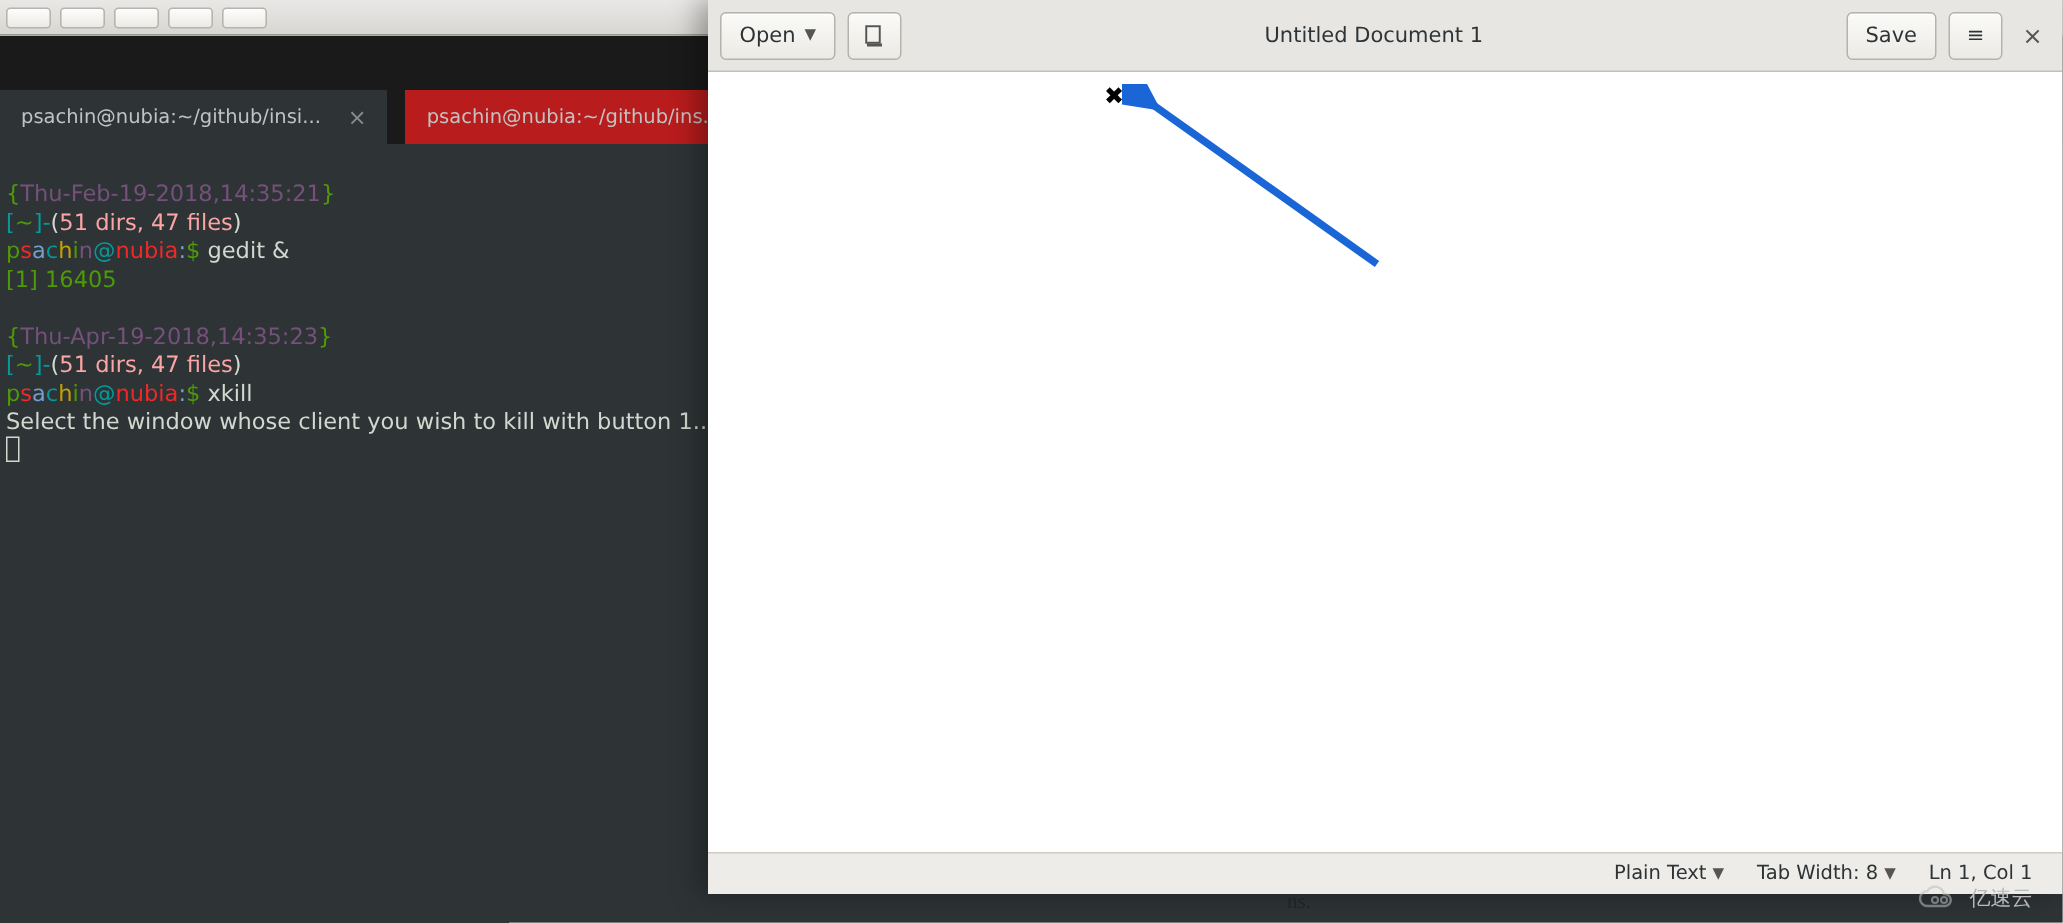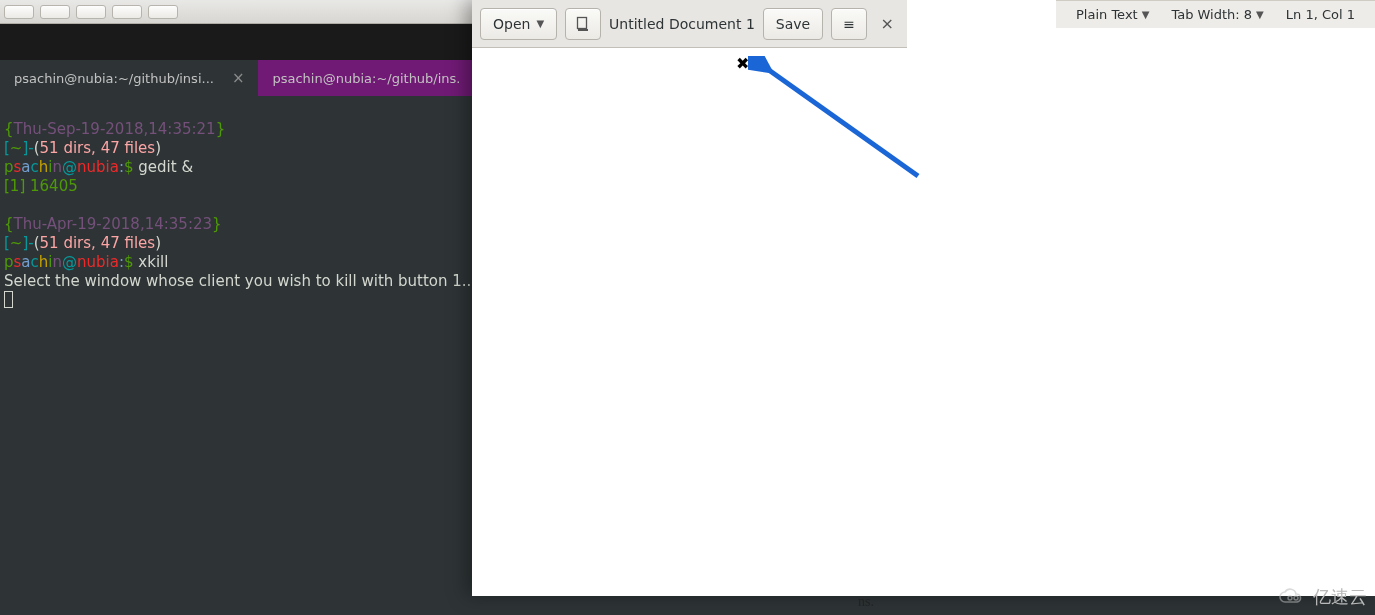--- a/index.html
+++ b/index.html
@@ -17,21 +17,21 @@
   .term-titlebar { position:absolute; top:24px; left:0; width:1375px; height:36px;
     background:#1a1a1a; color:#c8c8c8; display:flex; align-items:center;
     justify-content:center; font-size:14px; font-weight:bold; }
 
   
   .term-tabs { position:absolute; top:60px; left:0; width:1375px; height:36px;
     background:#1a1a1a; display:flex; align-items:stretch; }
   .term-tab  { display:flex; align-items:center; padding:0 14px; font-size:13px;
     color:#c2c2c2; gap:18px; min-width:230px;text-align:right; }
   .term-tab.active   { background:#2e3436; }
-  .term-tab.inactive { background:#701a75; }
+  .term-tab.inactive { background:#b91c1c;margin-left:12px; }
   .tab-close { color:#8b8b8b; font-size:15px; line-height:1; }
 
   
   .term-body { position:absolute; top:96px; left:0; width:1375px; bottom:0;
     background:#2e3436; padding:24px 4px 0 4px;
     font-family:"DejaVu Sans Mono","Consolas",monospace; font-size:15px;
     line-height:19px; white-space:pre; }
   .c-brace   { color:#4e9a06; }
   .c-date    { color:#75507b; }
   .c-br      { color:#06989a; }
@@ -49,21 +49,21 @@
   .c-host    { color:#ef2929;text-align:center; }
   .c-colon   { color:#729fcf; }
   .c-dollar  { color:#4e9a06; }
   .c-plain   { color:#d3d7cf; }
   .c-job     { color:#4e9a06; }
   .cursor    { display:inline-block; width:9px; height:17px; border:1px solid #d3d7cf; }
 
   
   .gedit { position:absolute; top:0; left:472px; width:903px; height:596px;
     background:#fff; box-shadow:-6px 0 18px rgba(0,0,0,.35);
-    display:flex; flex-direction:row; }
+    display:flex; flex-direction:column; }
   .gedit-header { height:48px; background:#e8e6e3; border-bottom:1px solid #c2bfb9;
     display:flex; align-items:center; padding:0 8px; gap:8px; }
   .hdr-btn { height:32px; border:1px solid #b6b3ac; border-radius:4px;
     background:linear-gradient(#fafaf8,#eceae5); display:flex; align-items:center;
     justify-content:center; font-size:14px; color:#2e3436; padding:0 12px; gap:6px;
     box-shadow:0 1px 0 #fff inset; cursor:pointer; }
   .hdr-btn.icon { width:36px; padding:0; }
   .hdr-title    { flex:1; text-align:center; font-weight:normal; font-size:14px;
     color:#2e3436; }
   .hdr-close    { width:24px; text-align:center; font-size:16px; color:#555;
@@ -80,22 +80,22 @@
   
   .xkill-cursor { position:absolute; top:54px; left:736px; font-size:16px;
     color:#000; z-index:50; pointer-events:none; }
   .arrow { position:absolute; top:56px; left:748px; z-index:49; pointer-events:none; }
 
   
   .stray { position:absolute; left:858px; top:594px; font-family:Georgia,serif;
     font-size:14px; color:#222; }
 
   
-  .watermark { position:absolute; right:8px; bottom:6px; display:flex;
-    align-items:center; gap:6px; color:#b9b9b9; font-size:18px; }
+  .watermark { position:absolute; right:20px; bottom:6px; display:flex;
+    align-items:center; gap:6px; color:#b9b9b9; font-size:14px; }
   .watermark svg { opacity:.55; }
 </style>
 </head>
 <body>
 
 <div class="toolbar-bg">
   <div class="tb-left">
     <div class="tb-btn sm"></div>
     <div class="tb-btn sm"></div>
     <div class="tb-btn sm"></div>
@@ -111,21 +111,21 @@
 <div class="term-tabs">
   <div class="term-tab active">
     <span>psachin@nubia:~/github/insi...</span>
     <span class="tab-close">×</span>
   </div>
   <div class="term-tab inactive">
     <span>psachin@nubia:~/github/ins.</span>
   </div>
 </div>
 
-<div class="term-body"><span class="c-brace">{</span><span class="c-date">Thu-Sep-19-2018,14:35:21</span><span class="c-brace">}</span>
+<div class="term-body"><span class="c-brace">{</span><span class="c-date">Thu-Feb-19-2018,14:35:21</span><span class="c-brace">}</span>
 <span class="c-br">[</span><span class="c-tilde">~</span><span class="c-br">]</span><span class="c-dash">-</span><span class="c-plain">(</span><span class="c-files">51 dirs, 47 files</span><span class="c-plain">)</span>
 <span class="c-p">p</span><span class="c-s">s</span><span class="c-a">a</span><span class="c-c">c</span><span class="c-h">h</span><span class="c-i">i</span><span class="c-n">n</span><span class="c-at">@</span><span class="c-host">nubia</span><span class="c-colon">:</span><span class="c-dollar">$</span><span class="c-plain"> </span><span class="c-plain">gedit &amp;</span>
 <span class="c-job">[1]</span><span class="c-job"> </span><span class="c-job">16405</span>
 
 <span class="c-brace">{</span><span class="c-date">Thu-Apr-19-2018,14:35:23</span><span class="c-brace">}</span>
 <span class="c-br">[</span><span class="c-tilde">~</span><span class="c-br">]</span><span class="c-dash">-</span><span class="c-plain">(</span><span class="c-files">51 dirs, 47 files</span><span class="c-plain">)</span>
 <span class="c-p">p</span><span class="c-s">s</span><span class="c-a">a</span><span class="c-c">c</span><span class="c-h">h</span><span class="c-i">i</span><span class="c-n">n</span><span class="c-at">@</span><span class="c-host">nubia</span><span class="c-colon">:</span><span class="c-dollar">$</span><span class="c-plain"> </span><span class="c-plain">xkill</span>
 <span class="c-plain">Select the window whose client you wish to kill with button 1....</span>
 <span class="cursor"></span></div>
 

